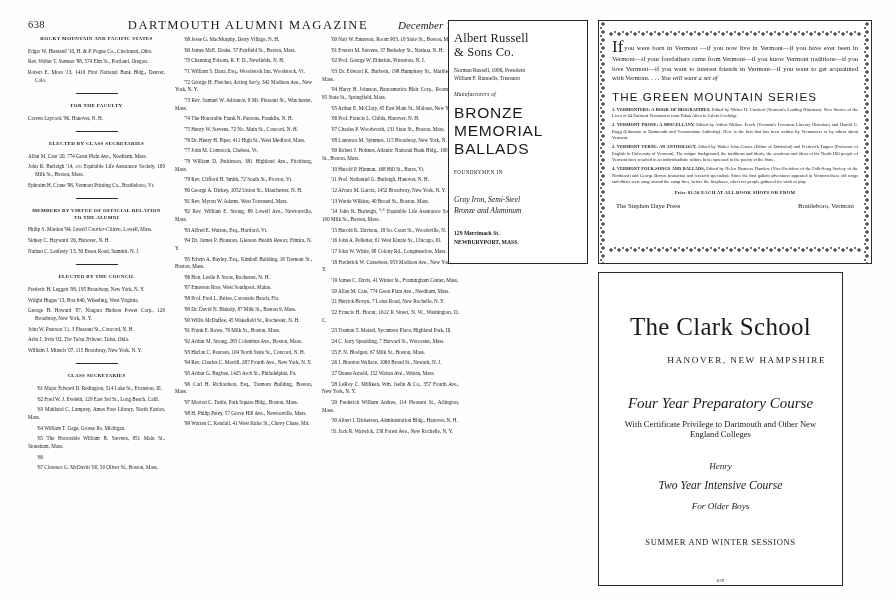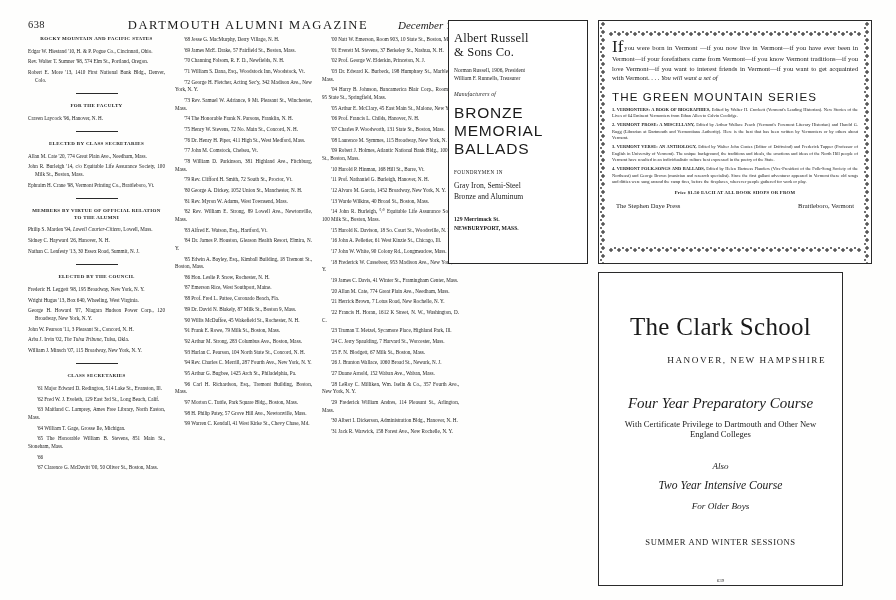--- a/index.html
+++ b/index.html
@@ -46,21 +46,21 @@
   .ad-russell{
     position:absolute;left:0;top:0;width:140px;height:244px;
     border:1px solid #262626;background:#fff;
     padding:6px 5px;box-sizing:border-box;text-align:left;
   }
   .ar-name{font-size:12.5px;line-height:1.12;margin-top:4px;letter-spacing:.2px;}
   .ar-off{font-size:5.4px;line-height:1.5;margin-top:7px;}
   .ar-mfr{font-size:5.6px;font-style:italic;margin-top:9px;letter-spacing:.2px;}
   .ar-big{font-size:15.5px;line-height:1.16;letter-spacing:.8px;margin-top:7px;font-family:"Liberation Sans",sans-serif;font-weight:300;}
   .ar-found{font-size:5.1px;letter-spacing:.5px;margin-top:11px;}
-  .ar-metal{font-size:7.6px;line-height:1.4;margin-top:6px;}
+  .ar-metal{font-size:7.6px;line-height:1.4;margin-top:20px;font-style:italic;}
   .ar-addr{font-size:5.7px;line-height:1.45;margin-top:13px;font-weight:bold;}
 
   
   .ad-vt{
     position:absolute;left:150px;top:0;width:274px;height:244px;
     border:1px solid #2a2a2a;background:#fff;box-sizing:border-box;
     padding:4px;
   }
   .vt-orn{
     position:absolute;inset:3px;
@@ -278,21 +278,21 @@
           <span>Brattleboro, Vermont</span>
         </div>
       </div>
     </div>
 
     <div class="ad-clark">
       <div class="ck-name">The Clark School</div>
       <div class="ck-loc">HANOVER, NEW HAMPSHIRE</div>
       <div class="ck-course">Four Year Preparatory Course</div>
       <div class="ck-sub">With Certificate Privilege to Dartmouth and Other New England Colleges</div>
-      <div class="ck-also">Also</div>
+      <div class="ck-also">Henry</div>
       <div class="ck-course2">Two Year Intensive Course</div>
       <div class="ck-sub2">For Older Boys</div>
       <div class="ck-sess">SUMMER AND WINTER SESSIONS</div>
       <div class="folio-bot">639</div>
     </div>
 
   </div>
 </div>
 
 </body></html>

